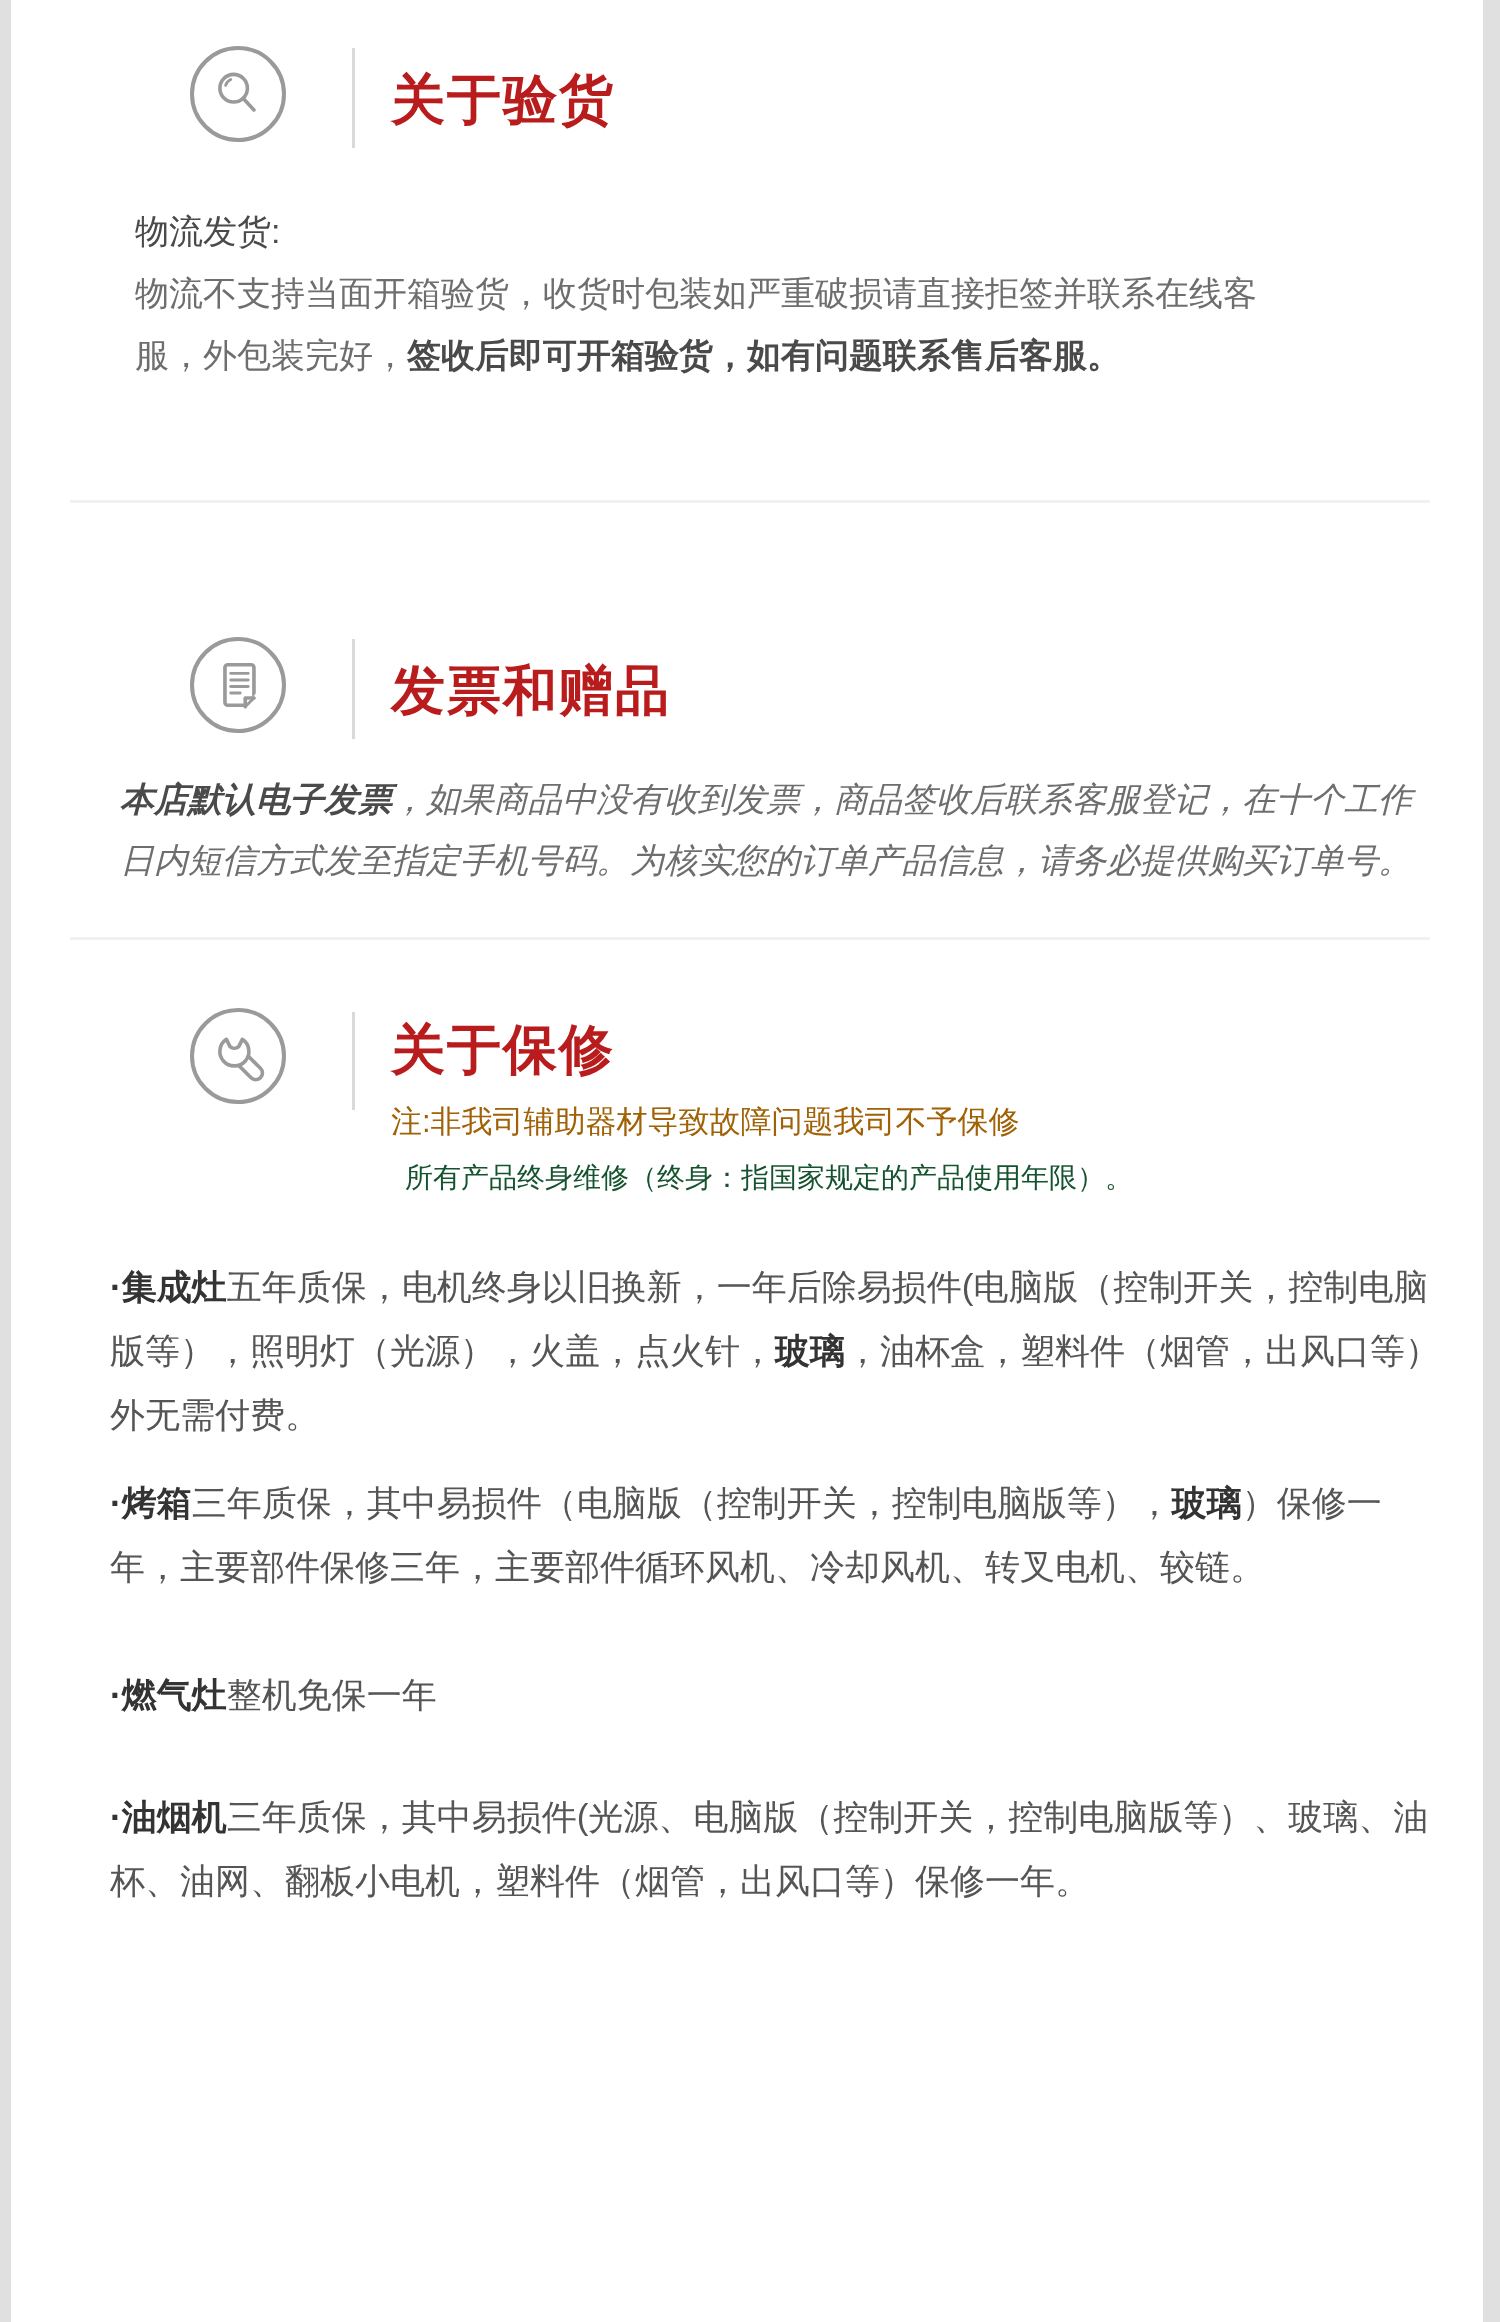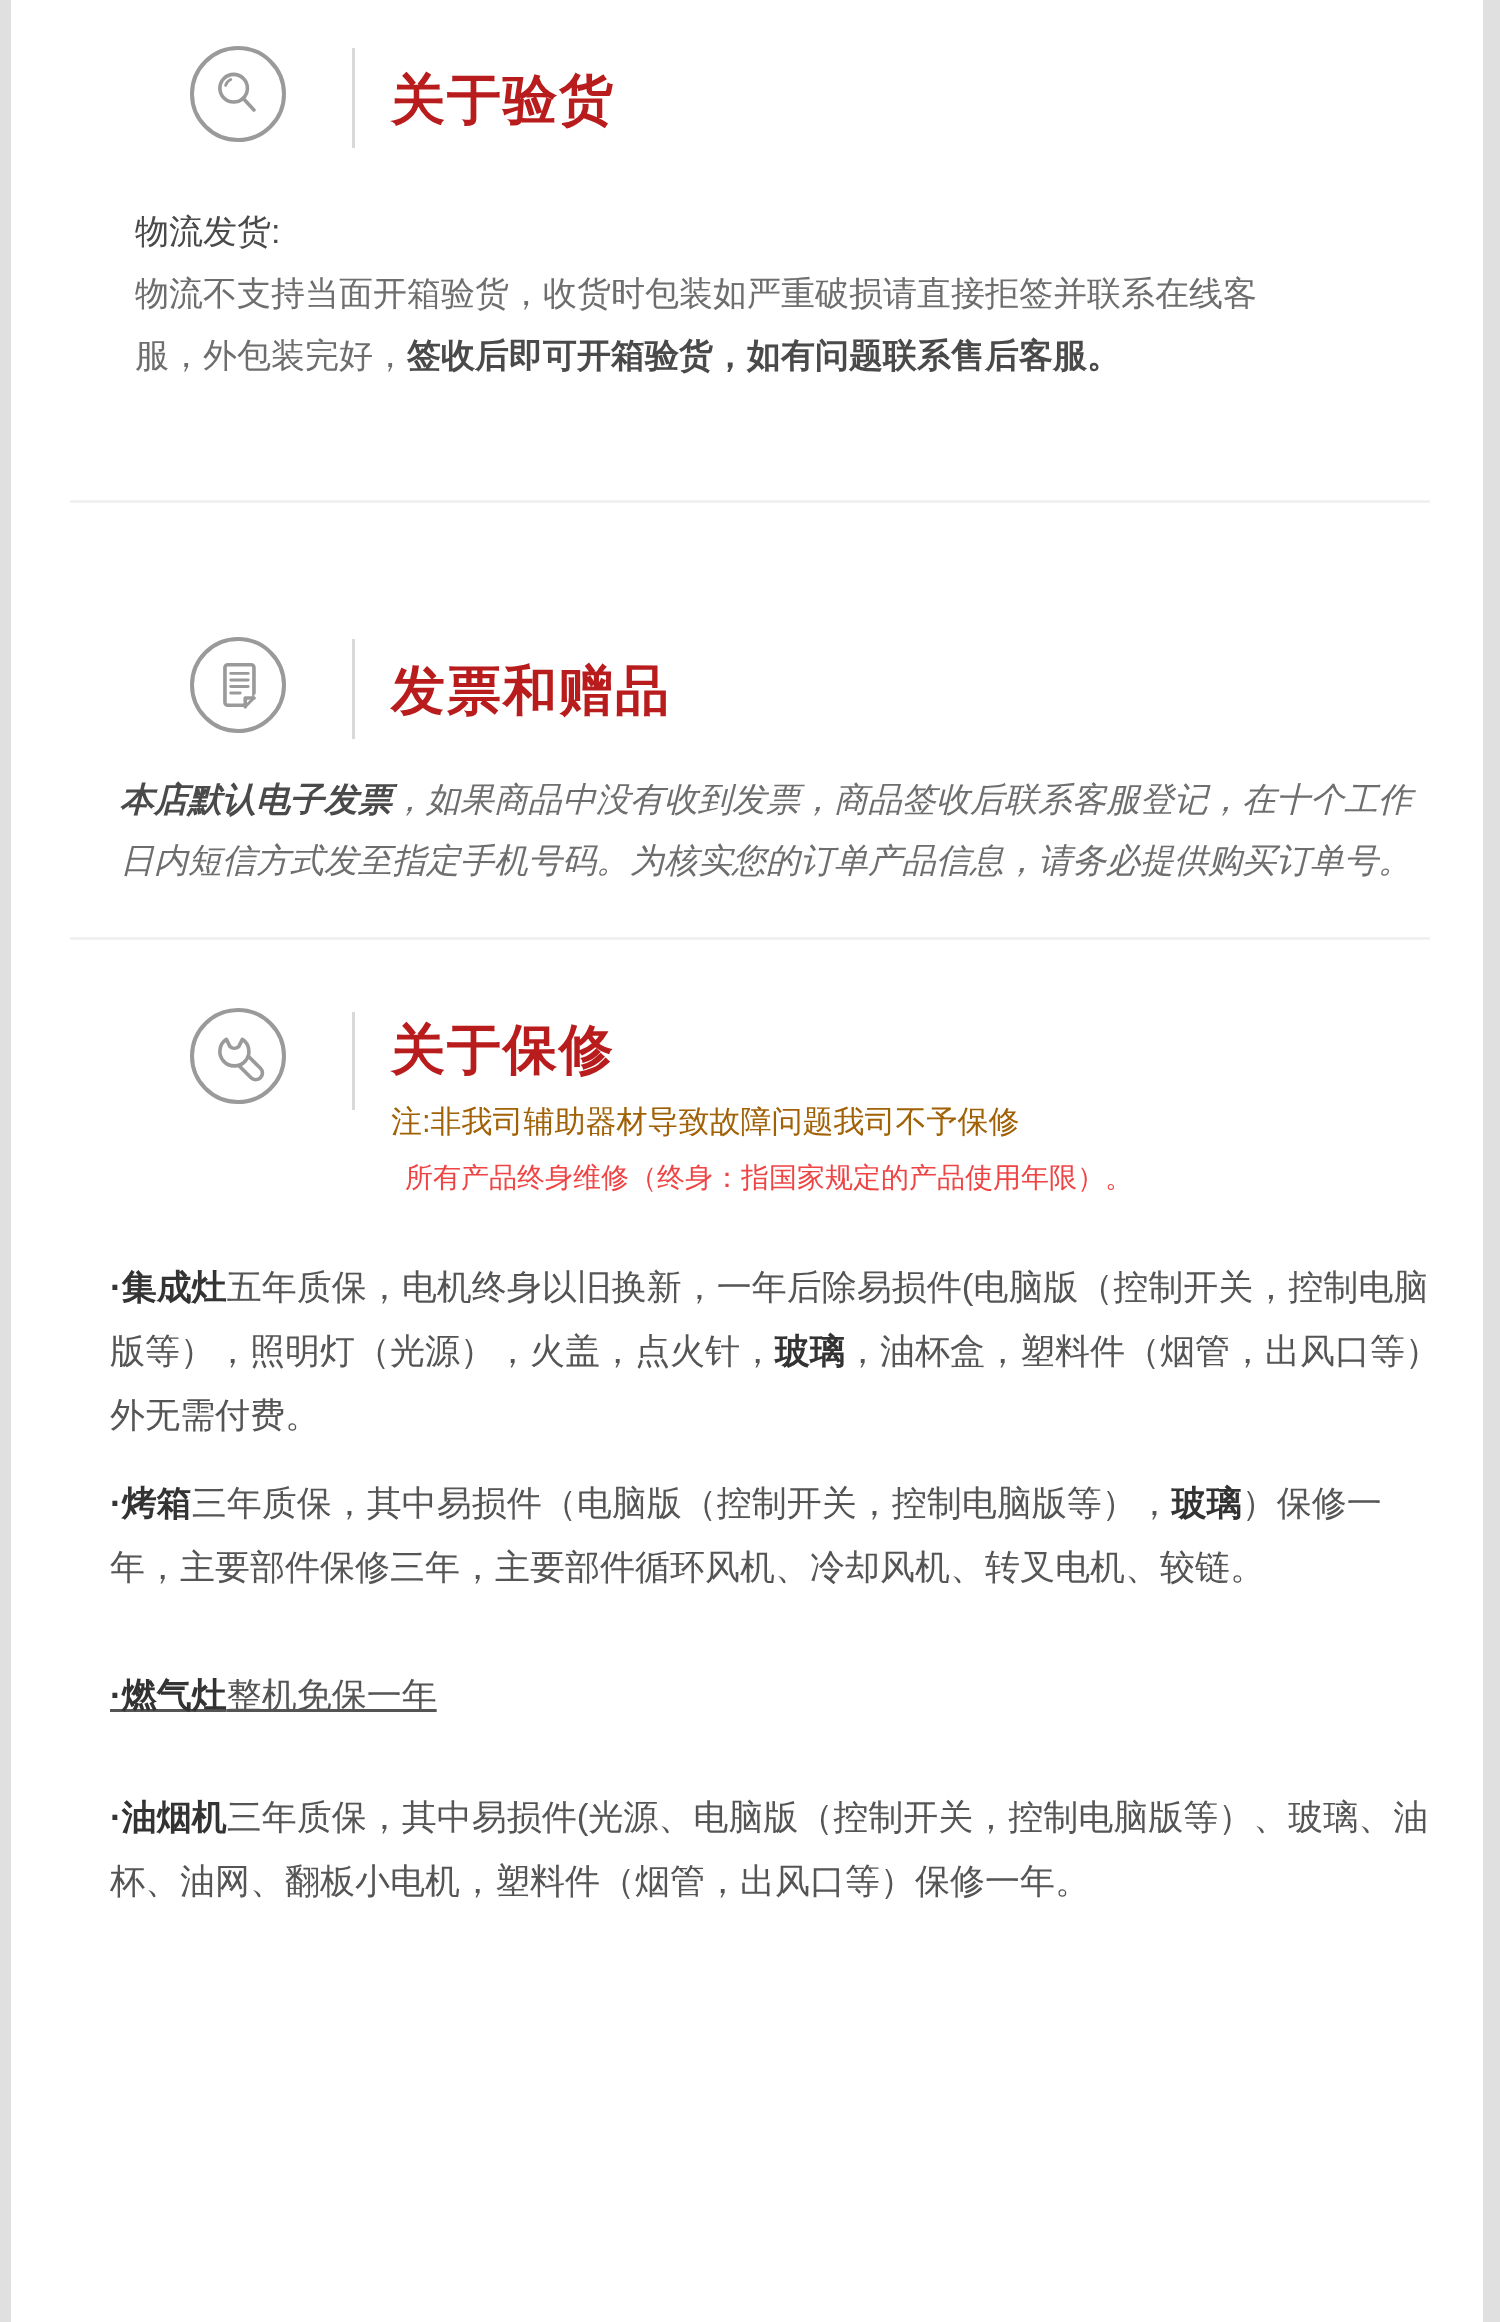--- a/index.html
+++ b/index.html
@@ -50,28 +50,28 @@
   .s2-header .sec-title { margin-top: 18px; }
   .s2-p1 { margin: 30px 70px 0 120px; width: 1310px; font-size: 34px; color: #6e6e6e; line-height: 61px; font-style: italic; }
   .s2-p2 { margin: 22px 70px 0 120px; width: 1310px; font-size: 34px; color: #6e6e6e; line-height: 61px; }
 
   
   .s3-header { margin-top: 68px; }
   .s3-header .v-rule { height: 98px; margin-top: 4px; }
   .s3-right { margin-left: 36px; }
   .s3-right .sec-title { margin-left: 0; margin-top: 6px; }
   .s3-note1 { font-size: 31px; color: #a16207; margin-top: 14px; }
-  .s3-note2 { font-size: 28px; color: #ef4444; margin-top: 16px; margin-left: 14px; }
+  .s3-note2 { font-size: 28px; color: #14532d; margin-top: 16px; margin-left: 14px; }
 
   .warranty-list { margin: 58px 70px 0 110px; width: 1330px; }
   .warranty-item { font-size: 35px; color: #555; line-height: 64px; }
   .wi-1 { margin-top: 0; }
   .wi-2 { margin-top: 24px; }
   .wi-3 { margin-top: 46px; }
-  .wi-4 { margin-top: 64px; text-decoration: underline; }
+  .wi-4 { margin-top: 64px; }
   .wi-5 { margin-top: 58px; }
 
   .b { font-weight: bold; color: #333; }
   .s1-para .b, .s2-p1 .b, .s2-p2 .b { color: #4a4a4a; margin-top: 35px; }
 </style>
 </head>
 <body>
 
 <div class="page">
   <div class="edge-strip left"></div>

